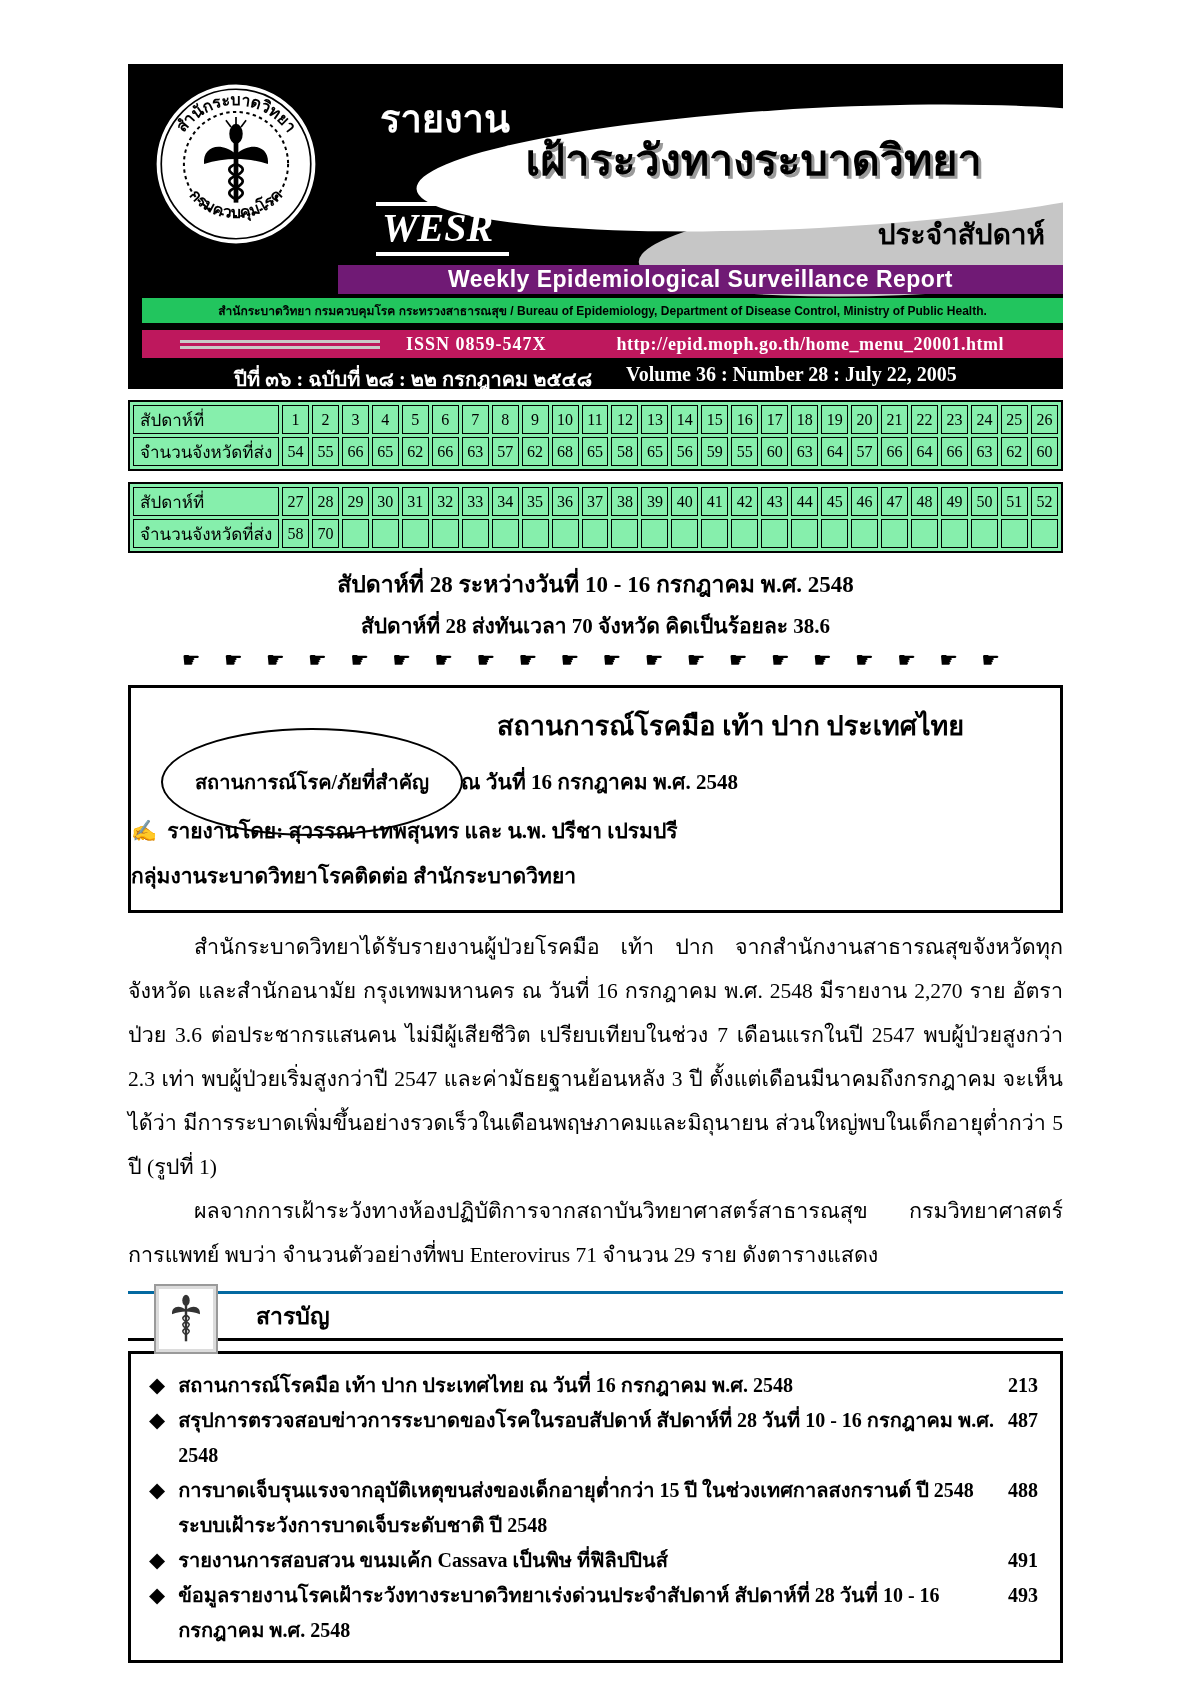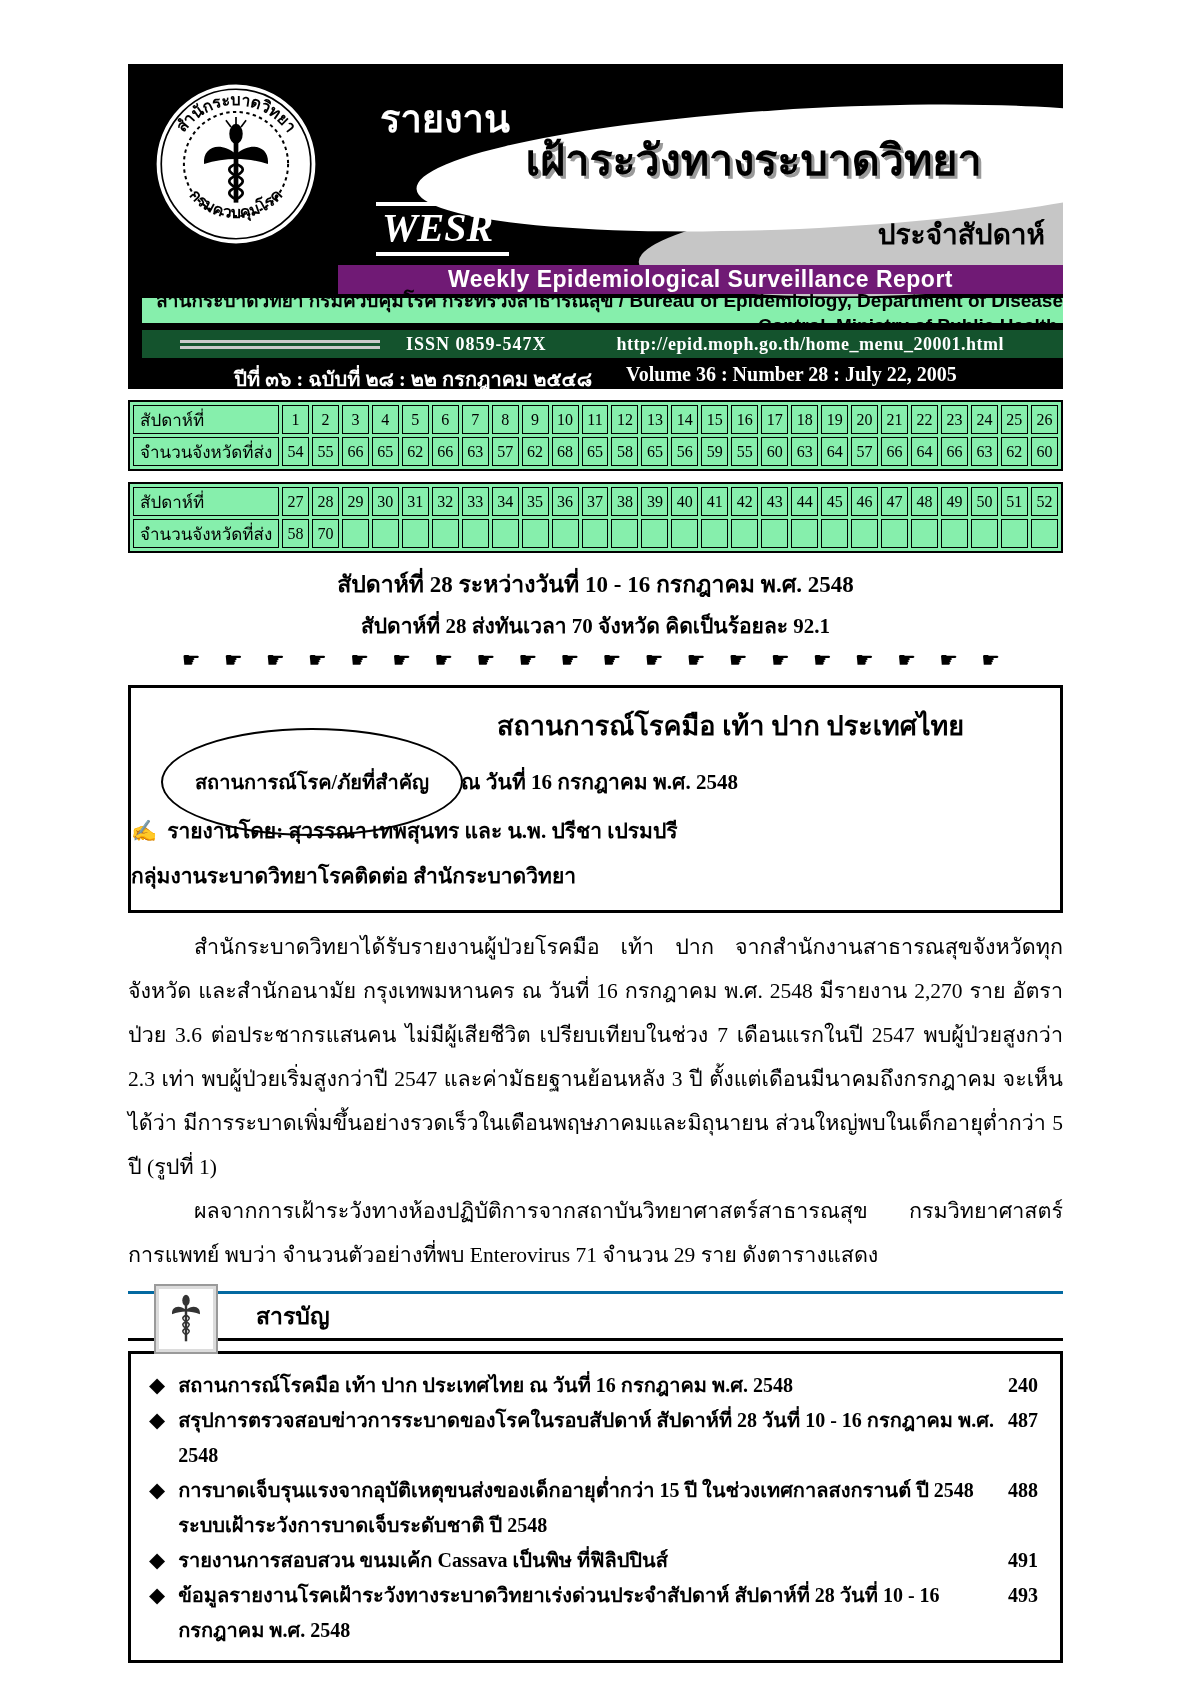--- a/index.html
+++ b/index.html
@@ -26,24 +26,24 @@
     text-shadow:3px 3px 0 #9a9a9a; letter-spacing:0; }
   .title-sub { position:absolute; right:18px; top:148px; z-index:3;
     font-size:28px; font-weight:bold; color:#000; }
   .wesr { position:absolute; left:248px; top:138px; z-index:4; color:#fff;
     font-style:italic; font-weight:bold; font-size:40px; line-height:1.05;
     border-top:4px solid #fff; border-bottom:4px solid #fff; padding:1px 16px 3px 6px; }
   .weekly-bar { position:absolute; left:210px; right:0; top:201px; height:29px; z-index:5;
     background:#701a75; color:#fff; font-family:"Liberation Sans","DejaVu Sans",sans-serif;
     font-weight:bold; font-size:23px; line-height:29px; text-align:center; letter-spacing:.5px; }
   .bureau-strip { position:absolute; left:14px; right:0; top:234px; height:25px; z-index:5;
-    background:#86efac; display:flex; align-items:center; justify-content:center;
-    font-family:"Liberation Sans","DejaVu Sans",sans-serif; font-weight:bold; font-size:19px;text-align:right; }
+    background:#22c55e; display:flex; align-items:center; justify-content:center;
+    font-family:"Liberation Sans","DejaVu Sans",sans-serif; font-weight:bold; font-size:12px; }
   .issn-bar { position:absolute; left:14px; right:0; top:266px; height:28px; z-index:5;
-    background:#14532d; color:#fff; display:flex; align-items:center;
+    background:#be185d; color:#fff; display:flex; align-items:center;
     font-weight:bold; font-size:18px; }
   .issn-lines { width:200px; height:9px; border-top:3px solid #c9c9c9;
     border-bottom:3px solid #c9c9c9; margin:0 26px 0 38px; }
   .issn-text { margin-right:70px; letter-spacing:1px; }
   .issn-url { letter-spacing:.5px; }
   .volume-line { position:absolute; left:0; right:0; top:299px; z-index:5; color:#fff;
     display:flex; justify-content:center; gap:34px; font-size:20px; font-weight:bold; }
 
   
   .weeks-table { width:100%; border-collapse:separate; border-spacing:3px;
@@ -265,21 +265,21 @@
             <td></td>
             <td></td>
             <td></td>
             <td></td>
             <td></td>
           </tr>
     </tbody>
       </table>
 
     <div class="sum1">สัปดาห์ที่  28  ระหว่างวันที่  10 - 16  กรกฎาคม พ.ศ. 2548</div>
-    <div class="sum3">สัปดาห์ที่  28   ส่งทันเวลา  70  จังหวัด  คิดเป็นร้อยละ  92.1</div>
+    <div class="sum3">สัปดาห์ที่  28   ส่งทันเวลา  70  จังหวัด  คิดเป็นร้อยละ  38.6</div>
     <div class="dingbats">☛ ☛ ☛ ☛ ☛ ☛ ☛ ☛ ☛ ☛ ☛ ☛ ☛ ☛ ☛ ☛ ☛ ☛ ☛ ☛</div>
 
     <div class="sitbox">
       <div class="badge-oval">สถานการณ์โรค/ภัยที่สำคัญ</div>
       <div class="sit-title">สถานการณ์โรคมือ เท้า ปาก ประเทศไทย</div>
       <div class="sit-date">ณ วันที่ 16  กรกฎาคม พ.ศ. 2548</div>
       <div class="sit-reporter">
         <span class="inline-icon">✍</span><span>รายงานโดย: สุวรรณา เทพสุนทร และ น.พ. ปรีชา เปรมปรี</span>
       </div>
       <div class="sit-unit">กลุ่มงานระบาดวิทยาโรคติดต่อ   สำนักระบาดวิทยา</div>
@@ -301,21 +301,21 @@
           <path d="M20 24 q7 3 0 7 q-7 3 0 7 q7 3 0 7" fill="none" stroke="#333" stroke-width="1.6"></path>
         </svg>
       </div>
       <div class="toc-band-label">สารบัญ</div>
     </div>
 
     <div class="toc-box">
         <div class="toc-row">
           <span class="toc-bullet">◆</span>
           <div class="toc-text">สถานการณ์โรคมือ เท้า ปาก ประเทศไทย  ณ วันที่ 16  กรกฎาคม พ.ศ. 2548</div>
-          <span class="toc-page">240</span>
+          <span class="toc-page">213</span>
         </div>
         <div class="toc-row">
           <span class="toc-bullet">◆</span>
           <div class="toc-text">สรุปการตรวจสอบข่าวการระบาดของโรคในรอบสัปดาห์  สัปดาห์ที่ 28  วันที่  10 -  16  กรกฎาคม  พ.ศ. 2548</div>
           <span class="toc-page">487</span>
         </div>
         <div class="toc-row">
           <span class="toc-bullet">◆</span>
           <div class="toc-text">การบาดเจ็บรุนแรงจากอุบัติเหตุขนส่งของเด็กอายุต่ำกว่า 15 ปี ในช่วงเทศกาลสงกรานต์ ปี 2548<span class="cont">ระบบเฝ้าระวังการบาดเจ็บระดับชาติ ปี 2548</span></div>
           <span class="toc-page">488</span>

